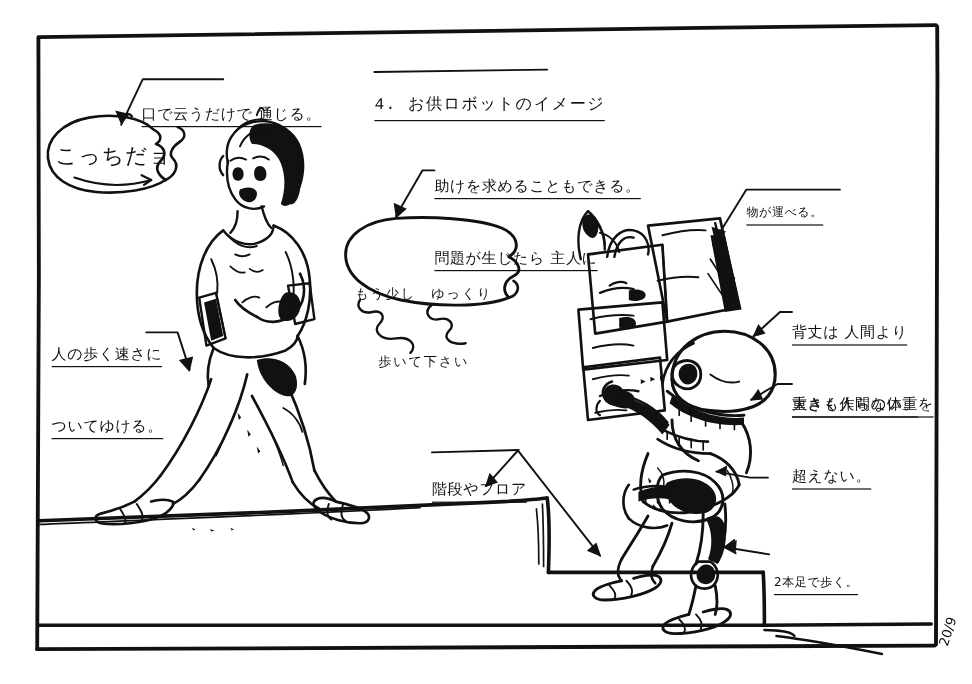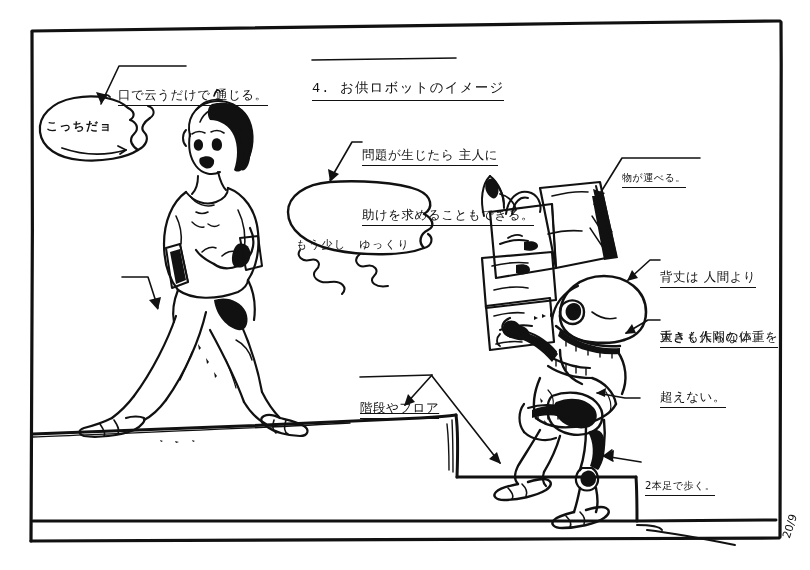--- a/index.html
+++ b/index.html
@@ -66,27 +66,26 @@
   }
   #note-voice { left: 118px; top: 50px; font-size: 12.5px; }
   #note-pace { left: 43px; top: 250px; font-size: 12.5px; }
   #note-help { left: 362px; top: 110px; font-size: 12.5px; }
   #note-carry { left: 622px; top: 142px; font-size: 10px; }
   #note-height { left: 660px; top: 232px; font-size: 12.5px; }
   #note-weight { left: 660px; top: 292px; font-size: 12.5px; }
   #note-follow { left: 640px; top: 382px; font-size: 12.5px; }
   #note-biped { left: 645px; top: 450px; font-size: 10px; }
   #note-stairs { left: 360px; top: 363px; font-size: 12.5px; }
-  #note-stairs .underlined-line { margin-bottom: 0; text-decoration: underline; }
+  #note-stairs .underlined-line { margin-bottom: 0; }
   #bubble-kocchi {
     left: 46px;
     top: 118px;
-    font-size: 12px;
+    font-size: 18px;
     letter-spacing: 1px;
-    font-weight: bold;
   }
   #bubble-slow {
     left: 296px;
     top: 196px;
     font-size: 11px;
     line-height: 1.75;
     letter-spacing: 1.5px;
   }
   #signature {
     position: absolute;
@@ -392,25 +391,27 @@
 
   <div class="hand-text" id="title-block">
     <span class="underlined-line">4. お供ロボットのイメージ</span>
   </div>
 
   <div class="hand-text" id="note-voice">
     <span class="underlined-line">口で云うだけで 通じる。</span>
   </div>
 
   <div class="hand-text" id="note-pace">
+    <span class="underlined-line">人の歩く速さに</span>
+    <span class="underlined-line">ついてゆける。</span>
   </div>
 
   <div class="hand-text" id="note-help">
+    <span class="underlined-line">助けを求めることもできる。</span>
     <span class="underlined-line">問題が生じたら 主人に</span>
-    <span class="underlined-line">助けを求めることもできる。</span>
   </div>
 
   <div class="hand-text" id="note-carry">
     <span class="underlined-line">物が運べる。</span>
   </div>
 
   <div class="hand-text" id="note-height">
     <span class="underlined-line">背丈は 人間より</span>
     <span class="underlined-line">大きく作らない。</span>
   </div>
@@ -428,17 +429,18 @@
   </div>
 
   <div class="hand-text" id="note-stairs">
     <span class="underlined-line">階段やフロア</span>
   </div>
 
   <div class="bubble-text" id="bubble-kocchi">こっちだョ</div>
 
   <div class="bubble-text" id="bubble-slow">
     <div>もう少し　ゆっくり</div>
+    <div>歩いて下さい</div>
   </div>
 
   <div id="signature">20/9</div>
 
 </div>
 
 </body></html>

